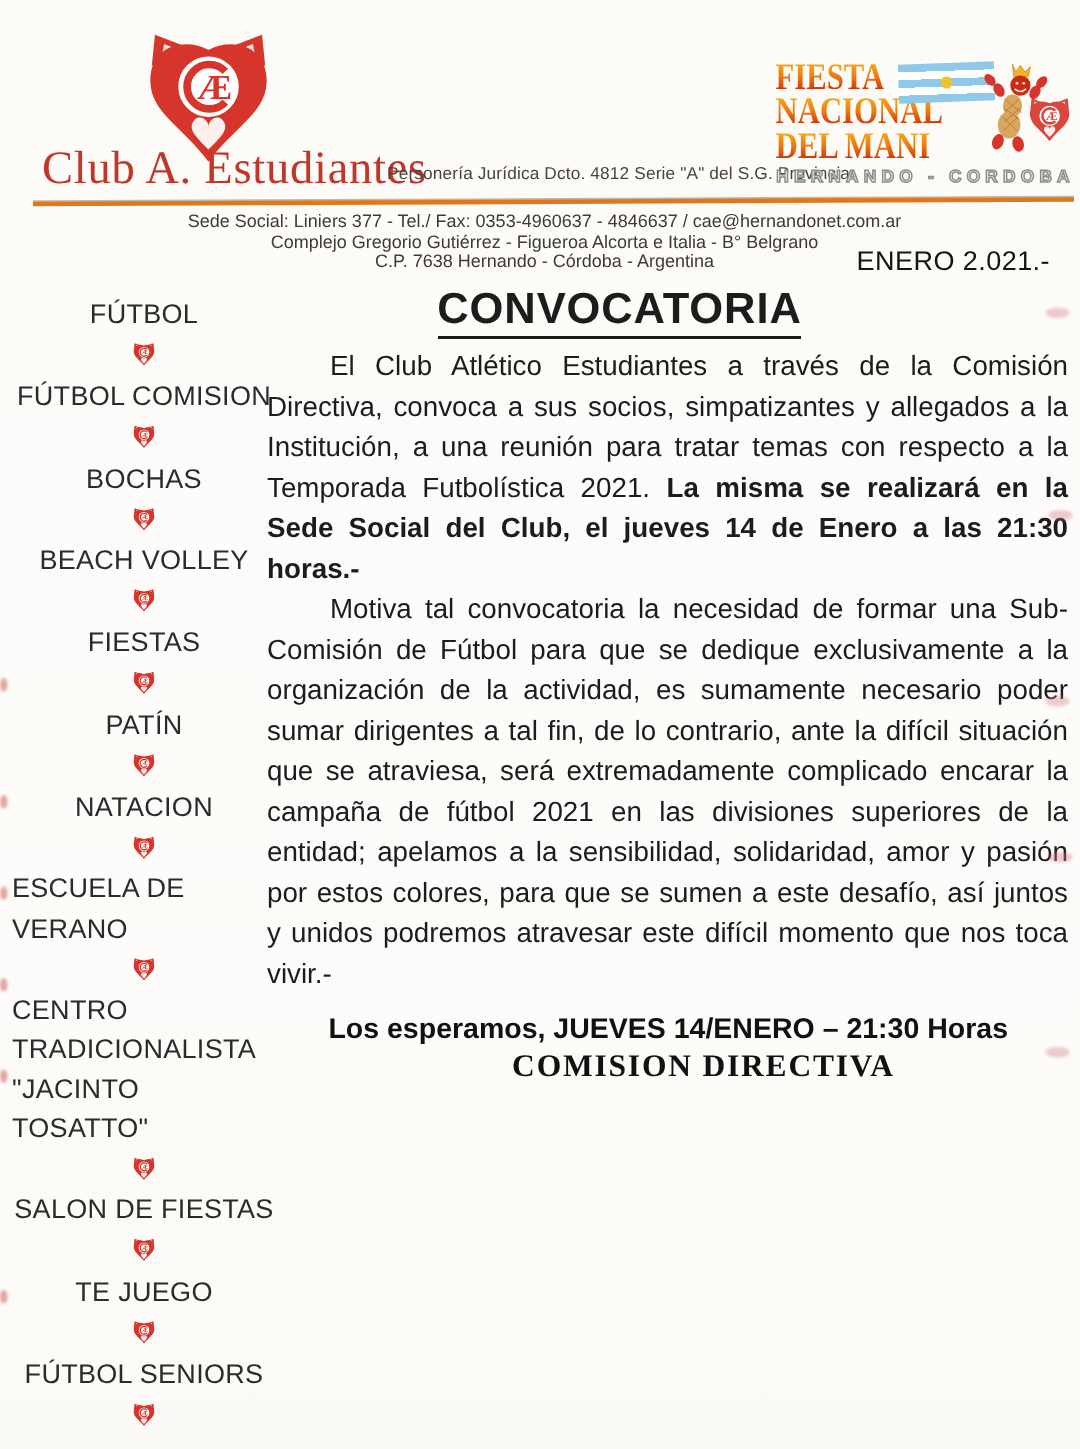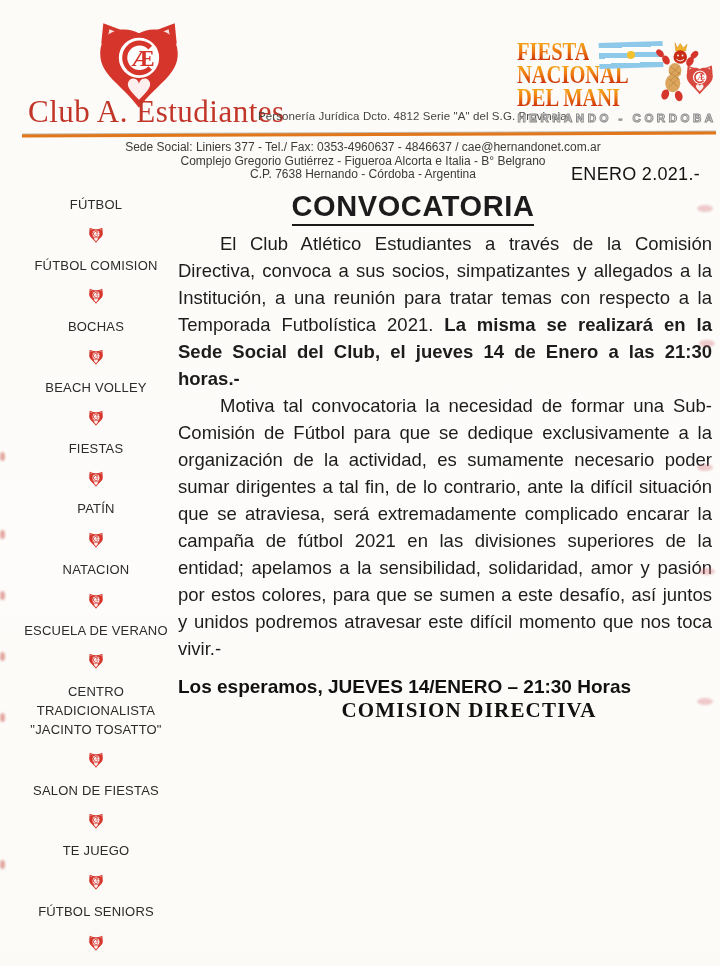--- a/index.html
+++ b/index.html
@@ -70,32 +70,32 @@
     display:inline-block;font-size:29px;font-weight:bold;letter-spacing:.6px;
     border-bottom:2.5px solid #1a1a1a;padding-bottom:1px;
   }
 
   
   .sidebar{
     position:absolute;left:8px;top:196px;width:176px;height:756px;
     display:flex;flex-direction:column;justify-content:space-between;align-items:center;
   }
   .sb-item{
-    font-size:13px;color:#2b2b2b;text-align:center;letter-spacing:.2px;line-height:1.45;
+    font-size:18px;color:#2b2b2b;letter-spacing:.2px;line-height:1.45;
   }
   .sb-icon{width:18px;height:17px;}
   .sb-icon svg{width:18px;height:17px;}
 
   
   .main{position:absolute;left:178px;top:230px;width:534px;}
   .main p{
     font-size:18.5px;line-height:27px;text-align:justify;text-indent:42px;color:var(--ink);
   }
   .closing{
-    margin-top:14px;font-size:19px;font-weight:bold;text-align:left;
+    margin-top:14px;font-size:19px;font-weight:bold;text-align:right;
     padding-right:40px;color:#111;
   }
   .signature{
     font-family:"Liberation Serif",serif;font-size:21px;font-weight:bold;
     letter-spacing:1.2px;text-align:center;padding-left:48px;color:#111;
   }
 
   
   .artifact{position:absolute;border-radius:50%;filter:blur(1px);pointer-events:none;}
   .art-pink{background:rgba(216,120,128,.38);width:16px;height:7px;}

